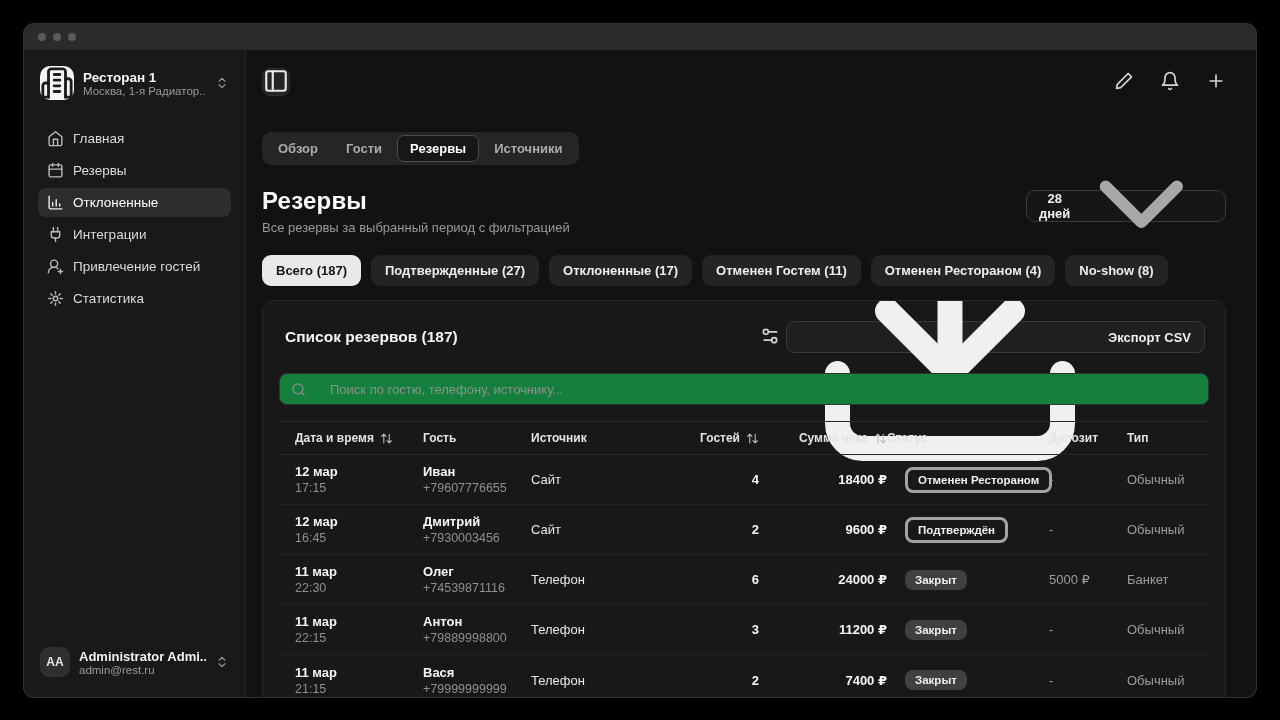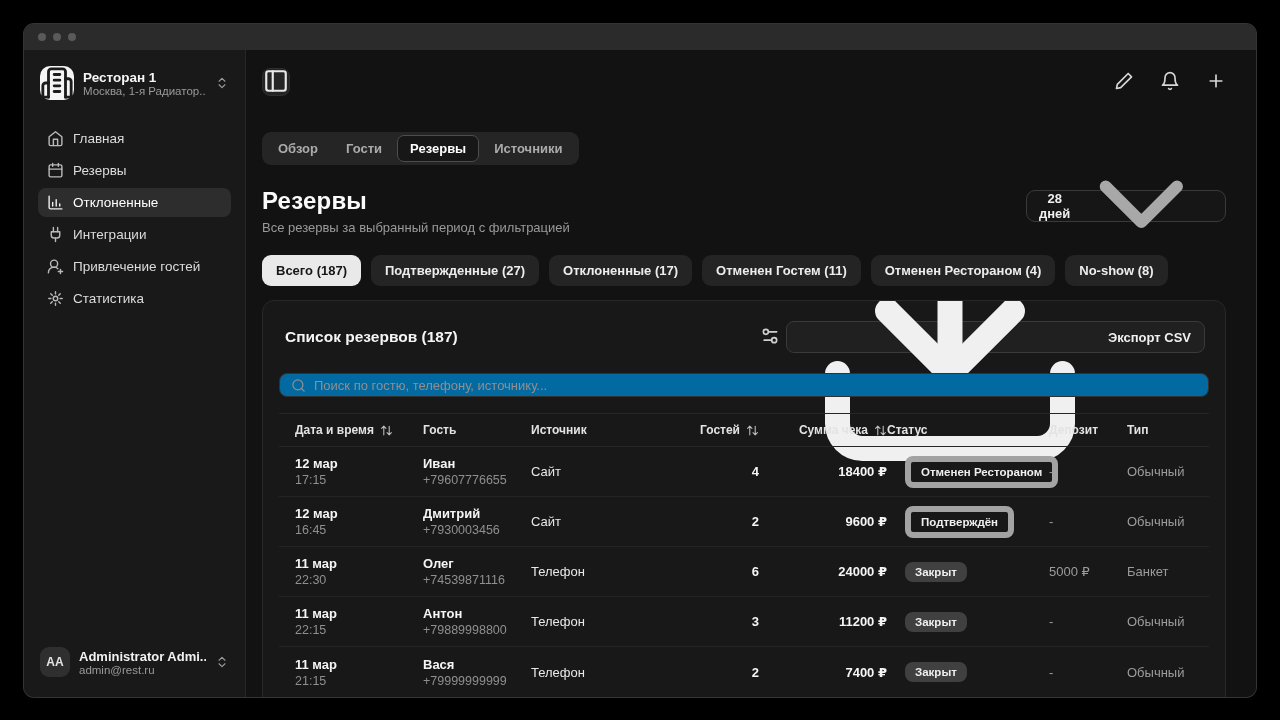--- a/index.html
+++ b/index.html
@@ -81,22 +81,22 @@
   .card-head { display:flex; justify-content:space-between; align-items:center; padding:0 4px 0 6px; flex:0 0 auto; }
   .card-head h2 { font-size:15.5px; font-weight:bold; color:#f5f5f5; }
   .card-actions { display:flex; align-items:center; gap:6px; }
   .ghost-icon { background:none; border:none; color:#cfcfcf; width:20px; height:20px; cursor:pointer; padding:0;
     display:flex; align-items:center; justify-content:center; }
   .ghost-icon svg { width:17px; height:17px; }
   .export { height:32px; border-radius:8px; background:#202020; border:1px solid #3a3a3a; color:#f0f0f0;
     font-size:13px; font-weight:600; display:flex; align-items:center; gap:8px; padding:0 13px; cursor:pointer; font-family:inherit; }
   .export svg { width:14px; height:14px; }
 
-  .search { margin-top:20px; height:24px; border-radius:8px; background:#0369a1; border:1px solid #323232;
-    display:flex; align-items:center; gap:8px; padding:0 11px; flex:0 0 auto; }
+  .search { margin-top:20px; height:32px; border-radius:8px; background:#15803d; border:1px solid #323232;
+    display:flex; align-items:center; gap:24px; padding:0 11px; flex:0 0 auto; }
   .search .sicon { width:15px; height:15px; color:#8f8f8f; display:inline-flex; flex:0 0 auto; }
   .search .sicon svg { width:15px; height:15px; }
   .search input { flex:1; background:transparent; border:none; outline:none; color:#e6e6e6; font-size:13px; font-family:inherit; }
   .search input::placeholder { color:#8f8f8f; }
 
   .table { margin-top:16px; flex:1; min-height:0; display:flex; flex-direction:column; }
   .trow { display:grid; grid-template-columns:128px 108px 1fr 73px 128px 162px 78px 66px; align-items:center; padding:0 16px 0 16px; }
   .thead { height:34px; border-top:1px solid #262626; border-bottom:1px solid #262626; flex:0 0 auto; }
   .th { display:flex; align-items:center; gap:6px; font-size:12px; font-weight:600; color:#e3e3e3; cursor:pointer; white-space:nowrap; }
   .th.right { justify-content:flex-end; }
@@ -104,21 +104,21 @@
   .th .sort svg { width:13px; height:13px; }
   .rowline { height:50px; border-bottom:1px solid #242424; cursor:pointer; }
   .rowline:last-child { border-bottom:none; }
   .td { font-size:13px; color:#e8e8e8; white-space:nowrap; }
   .td .strong { font-size:13px; font-weight:bold; color:#f5f5f5; }
   .td .sub { font-size:12.5px; color:#8f8f8f; margin-top:2px; }
   .td.num { text-align:right; font-weight:bold; color:#f5f5f5; }
   .td.muted { color:#9c9c9c; }
   .td.status { padding-left:18px; }
   .badge { display:inline-block; font-size:11.5px; font-weight:600; color:#efefef; padding:4px 10px; border-radius:8px; white-space:nowrap; }
-  .badge.outline { border:6px solid #a3a3a3; background:transparent; }
+  .badge.outline { border:3px solid #a3a3a3; background:transparent; }
   .badge.filled { background:#404040; }
 </style>
 </head>
 <body>
 
 <div class="screen">
   <div class="window">
 
     <div class="titlebar">
       <span class="dot"></span>

